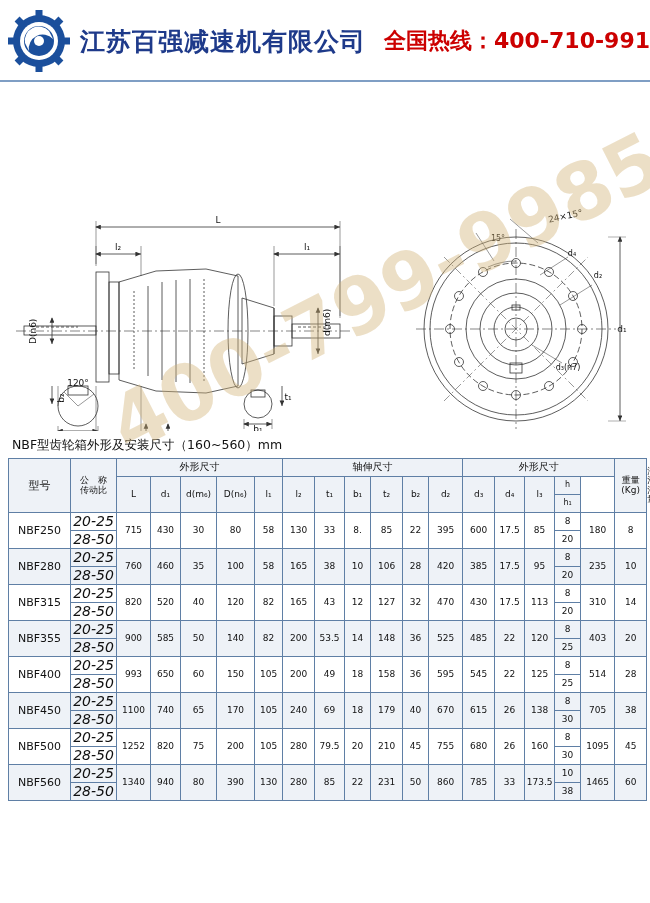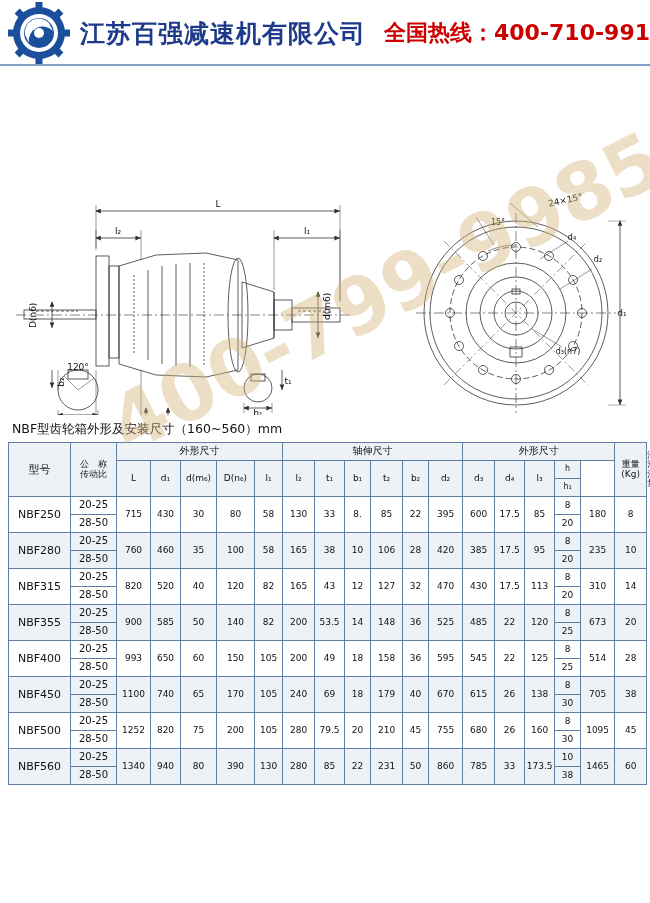--- a/index.html
+++ b/index.html
@@ -6,21 +6,21 @@
   body{
     width:650px;height:903px;
     background:#ffffff;
     font-family:"Liberation Sans", sans-serif;
     position:relative;
     overflow:hidden;
   }
   
   .header{
     position:relative;
-    height:66px;
+    height:82px;
     border-bottom:0;
     display:flex;
     align-items:center;
     padding-left:8px;
   }
   .logo{
     width:62px;height:62px;flex:0 0 62px;
     position:relative;
   }
   .logo svg{display:block;}
@@ -75,21 +75,21 @@
     padding:0;
     height:17px;
     line-height:1.05;
   }
   table.spec th{
     background:#eef2f7;
     font-weight:normal;
   }
   .grp-head{font-size:10px;}
   .model-cell{font-size:11px;}
-  .ratio-cell{font-size:10px;}
+  .ratio-cell{font-size:14px;font-style:italic;}
   .band-a{background:#ffffff;}
   .band-b{background:#eef2f7;}
   .hsub{font-size:8px;}
   
   .watermark{
     position:absolute;
     left:95px; top:390px;
     font-family:"DejaVu Sans", sans-serif;
     font-size:78px;
     font-weight:bold;
@@ -443,21 +443,21 @@
       <td rowspan="2">200</td>
       <td rowspan="2">53.5</td>
       <td rowspan="2">14</td>
       <td rowspan="2">148</td>
       <td rowspan="2">36</td>
       <td rowspan="2">525</td>
       <td rowspan="2">485</td>
       <td rowspan="2">22</td>
       <td rowspan="2">120</td>
       <td>8</td>
-      <td rowspan="2">673</td>
+      <td rowspan="2">403</td>
       <td rowspan="2">20</td>
     </tr>
     <tr class="band-b">
       <td class="ratio-cell">28-50</td>
       <td>25</td>
     </tr>
 
     <tr class="band-a">
       <td rowspan="2" class="model-cell">NBF400</td>
       <td class="ratio-cell">20-25</td>

